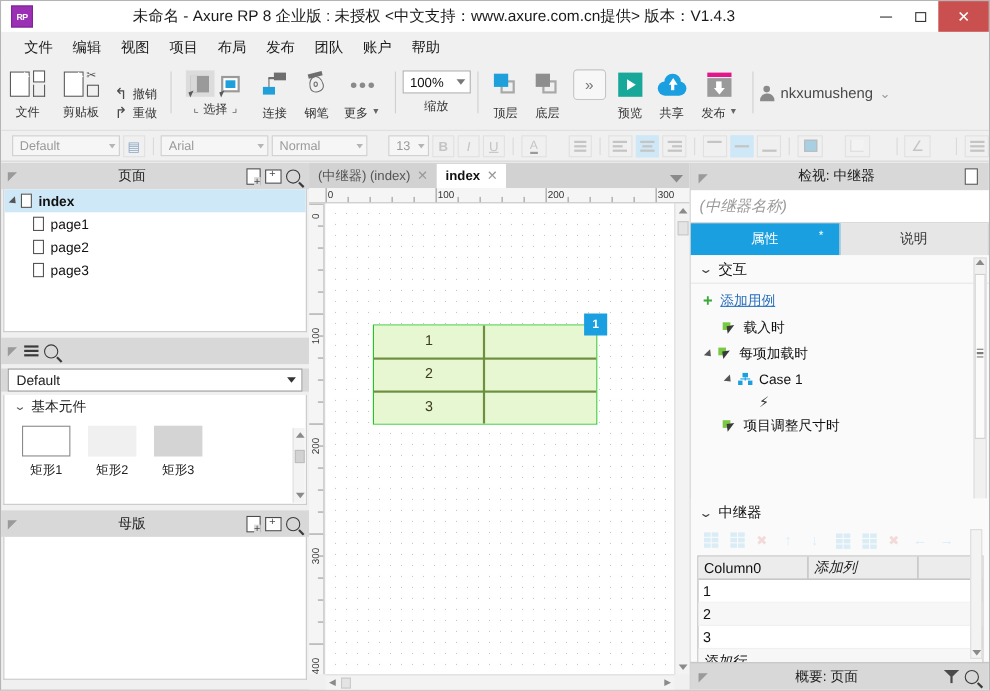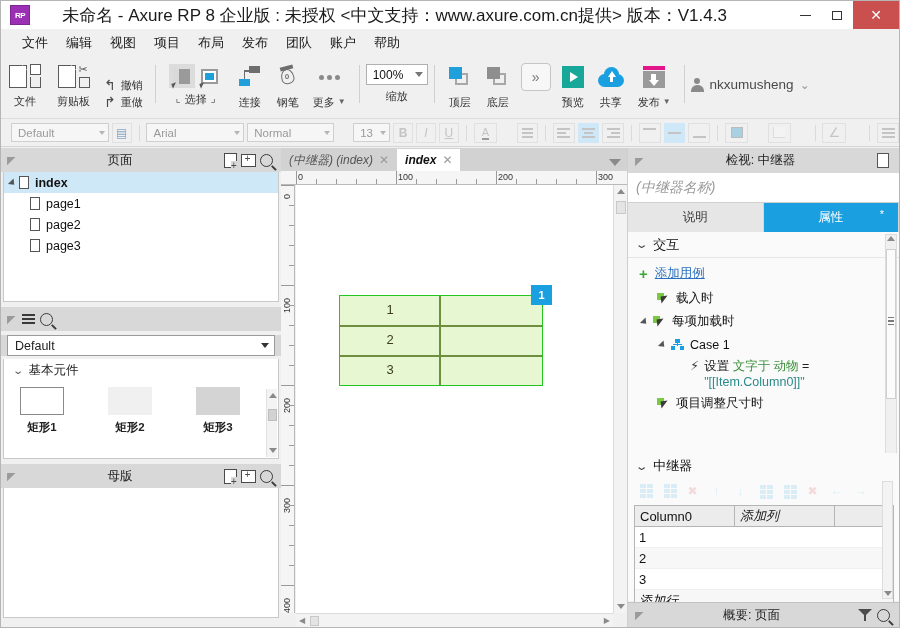--- a/index.html
+++ b/index.html
@@ -14,21 +14,21 @@
   .app { position:relative; width:900px; height:628px; background:#f0f0f0;
          border:1px solid #b5b5b5; overflow:hidden; }
 
   
   .titlebar { position:absolute; left:0; top:0; width:898px; height:28px;
               background:#ffffff; display:flex; align-items:center; }
   .logo { width:20px; height:20px; margin-left:9px; background:#9b30b5;
           border:1px solid #7d2594; position:relative; display:flex;
           align-items:center; justify-content:center; }
   .logo span { color:#fff; font-size:8px; font-weight:bold; letter-spacing:-0.5px; }
-  .title-text { flex:1; text-align:center; font-size:17px; color:#1a1a1a;
+  .title-text { flex:1; text-align:center; font-size:14px; color:#1a1a1a;
                 margin-left:-30px; white-space:nowrap; }
   .win-btns { display:flex; height:28px; }
   .win-btn { width:32px; height:28px; display:flex; align-items:center;
              justify-content:center; color:#333; font-size:12px; }
   .win-btn.close { width:46px; background:#c9504f; color:#fff; font-size:14px; }
   .minglyph { display:block; width:11px; height:1px; background:#333; }
   .maxglyph { display:block; width:10px; height:9px; border:1px solid #333; }
 
   
   .menubar { position:absolute; left:0; top:28px; width:898px; height:28px;
@@ -206,21 +206,21 @@
   .indent { margin-left:20px; }
 
   .widg-body { background:#fff; border:1px solid #c8c8c8; border-top:none;
             margin:0 2px; height:100px; position:relative; overflow:hidden; }
   .lib-sel { margin:4px 4px 3px 4px; height:21px; border:1px solid #9a9a9a;
             background:#fff; display:flex; align-items:center;
             justify-content:space-between; padding:0 5px 0 7px; font-size:12.5px; }
   .grp-row { height:22px; display:flex; align-items:center; gap:6px;
             padding-left:10px; font-size:12.5px; }
   .chev-small { color:#555; font-size:10px; transform:scaleX(1.4); }
-  .widg-grid { display:flex; padding:6px 0 0 14px; gap:40px;font-weight:bold; }
+  .widg-grid { display:flex; padding:6px 0 0 14px; gap:12px; }
   .widg-cell { width:48px; display:flex; flex-direction:column; align-items:center; }
   .wshape { width:44px; height:28px; }
   .wshape.w1 { background:#fff; border:1px solid #8a8a8a; }
   .wshape.w2 { background:#f0f0f0; }
   .wshape.w3 { background:#d4d4d4; }
   .wlbl { font-size:11.5px; color:#222; margin-top:5px; }
   .vscroll { position:absolute; right:1px; top:30px; bottom:1px; width:11px;
             background:#f3f3f3; border-left:1px solid #e0e0e0; }
   .vscroll .thumb { position:absolute; left:1px; top:20px; width:9px; height:12px;
             background:#d2d2d2; border:1px solid #bdbdbd; }
@@ -231,21 +231,21 @@
 
   .mast-body { background:#fff; border:1px solid #c8c8c8; border-top:none;
             margin:0 2px; height:130px; }
 
   
   .canvas-col { position:absolute; left:280px; top:147px; right:272px; bottom:0;
             background:#f0f0f0; }
   .tabstrip { height:23px; background:#d2d2d2; display:flex; align-items:flex-end;
             position:relative; }
   .tab { height:22px; display:flex; align-items:center; gap:6px; padding:0 8px;
-            font-size:12px; color:#333;font-style:italic; }
+            font-size:12px; color:#333; }
   .tab.inactive { color:#555; }
   .tab.active { background:#fff; color:#111; font-weight:bold; }
   .tab .x { color:#999; font-size:12px; }
   .tab-dd { position:absolute; right:6px; bottom:5px; width:0;height:0;
             border-left:6px solid transparent;border-right:6px solid transparent;
             border-top:7px solid #8a8a8a; }
 
   .ruler-h { position:absolute; left:0; right:0; top:23px; height:14px;
             background:#f5f5f5; border-bottom:1px solid #b9b9b9; overflow:hidden; }
   .ruler-v { position:absolute; left:0; top:37px; bottom:14px; width:14px;
@@ -860,26 +860,26 @@
   <div class="rightcol">
     <div class="insp-hd">
       <div class="collapse-ar">◤</div>
       <div style="flex:1;text-align:center;font-size:12.5px;">检视: 中继器</div>
       <div class="hd-ico">
           <i class="docico" style="width:12px;height:15px;margin:0;"></i>
         </div>
     </div>
     <div class="insp-name">(中继器名称)</div>
     <div class="tabs3">
-      <div class="tab3">
-        <span>说明</span>
-      </div>
       <div class="tab3 act">
         <span>属性</span>
         <span class="star">*</span>
+      </div>
+      <div class="tab3">
+        <span>说明</span>
       </div>
     </div>
 
     <div class="insp-body">
       <div class="sec-hd">
         <span class="sec-chev">⌄</span>
         <span>交互</span>
       </div>
       <div class="addcase">
         <span class="plus">+</span>
@@ -907,26 +907,20 @@
             <i class="ca1"></i>
             <i class="ca2"></i>
             <i class="ca3"></i>
             <i class="ca4"></i>
             <i class="ca5"></i>
           </span>
         <span>Case 1</span>
       </div>
       <div style="display:flex; gap:5px; padding:2px 0 2px 62px;">
         <span class="bolt">⚡</span>
-        <div class="act-txt">
-          <span>设置</span>
-          <span class="gn">文字于 动物</span>
-          <span>=</span><br>
-          <span class="cl">"[[Item.Column0]]"</span>
-        </div>
       </div>
       <div class="evt-row" style="padding-left:29px;">
         <span class="evt-ico">
             <i class="g1"></i>
             <i class="g2"></i>
           </span>
         <span>项目调整尺寸时</span>
       </div>
     </div>
 

